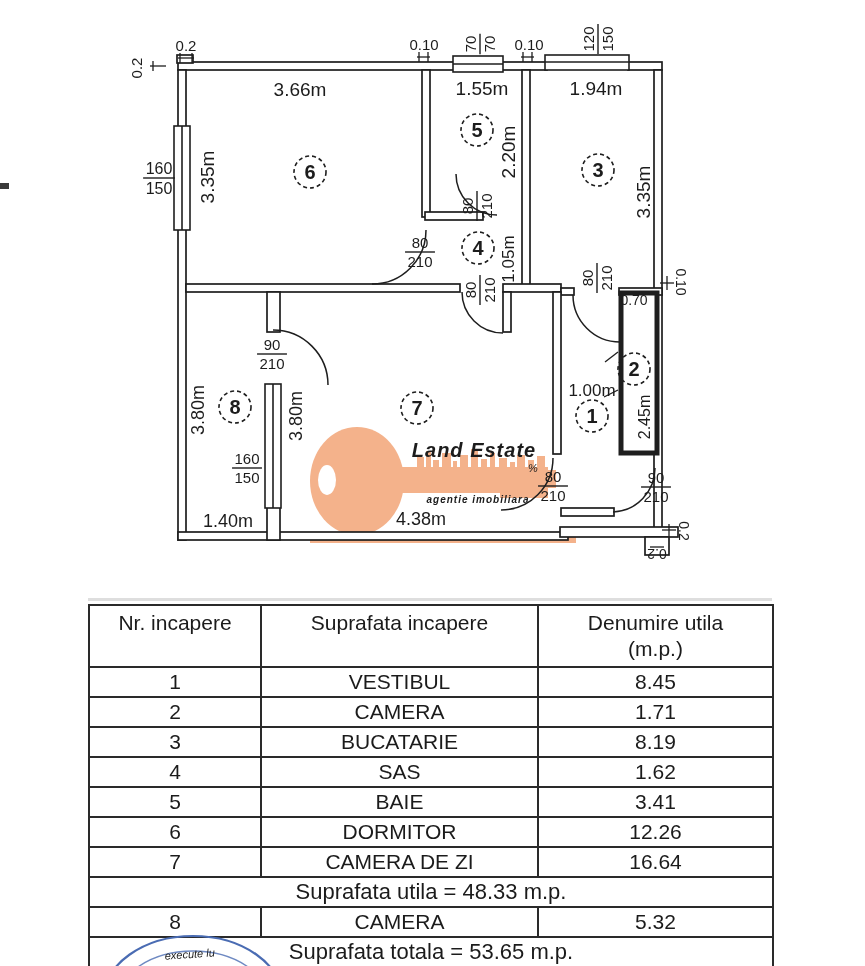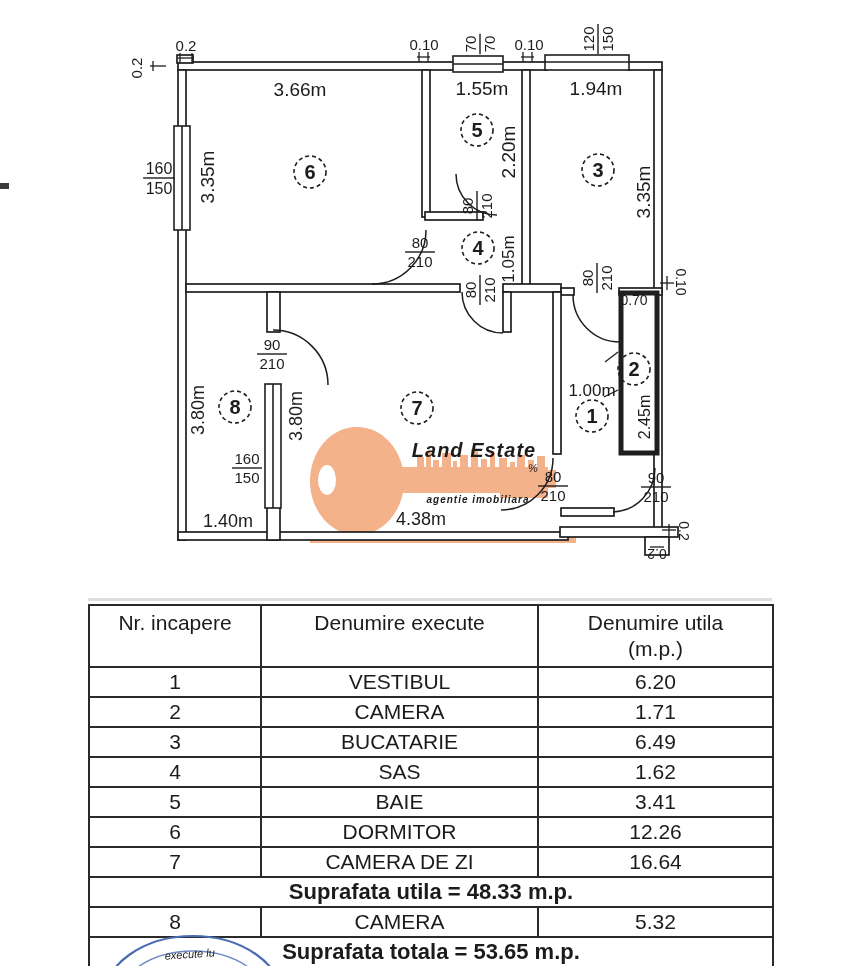--- a/index.html
+++ b/index.html
@@ -9,21 +9,21 @@
   .plan-svg{position:absolute;left:0;top:0;}
   .smudge{position:absolute;left:88px;top:598px;width:684px;height:3px;background:#c2c2c2;opacity:.55;}
   table.room-table{position:absolute;left:88px;top:604px;width:684px;border-collapse:collapse;
         table-layout:fixed;background:transparent;}
   table.room-table td,table.room-table th{border:2px solid #2a2a2a;text-align:center;
         font-weight:normal;padding:0;color:#1b1b1b;overflow:hidden;}
   tr.hdr{height:62px;}
   tr.hdr th{vertical-align:top;padding-top:5px;font-size:21px;}
   tr.r{height:30px;font-size:21px;}
   tr.sum{height:30px;font-size:22px;font-weight:bold;}
-  tr.sum td{font-weight:bold;}
+  tr.sum td{font-weight:normal;}
   .hdr-sub{font-size:21px;margin-top:2px;}
   .stamp-svg{position:absolute;left:90px;top:918px;}
   .edge-artifact{position:absolute;left:0;top:183px;width:9px;height:6px;background:#3a3a3a;}
 </style>
 </head>
 <body>
 
 <div class="page">
 
   <svg class="plan-svg" width="865" height="580" viewBox="0 0 865 580">
@@ -255,40 +255,40 @@
 
   <table class="room-table">
     <colgroup>
         <col style="width:172px">
         <col style="width:277px">
         <col style="width:235px">
       </colgroup>
     <tbody id="tbody">
       <tr class="hdr">
         <th>Nr. incapere</th>
-        <th>Denumire execute</th>
+        <th>Suprafata incapere</th>
         <th>
           <div>Denumire utila</div>
           <div class="hdr-sub">(m.p.)</div>
         </th>
       </tr>
     <tr class="r">
           <td>1</td>
           <td>VESTIBUL</td>
-          <td>6.20</td>
+          <td>8.45</td>
         </tr>
         <tr class="r">
           <td>2</td>
           <td>CAMERA</td>
           <td>1.71</td>
         </tr>
         <tr class="r">
           <td>3</td>
           <td>BUCATARIE</td>
-          <td>6.49</td>
+          <td>8.19</td>
         </tr>
         <tr class="r">
           <td>4</td>
           <td>SAS</td>
           <td>1.62</td>
         </tr>
         <tr class="r">
           <td>5</td>
           <td>BAIE</td>
           <td>3.41</td>

